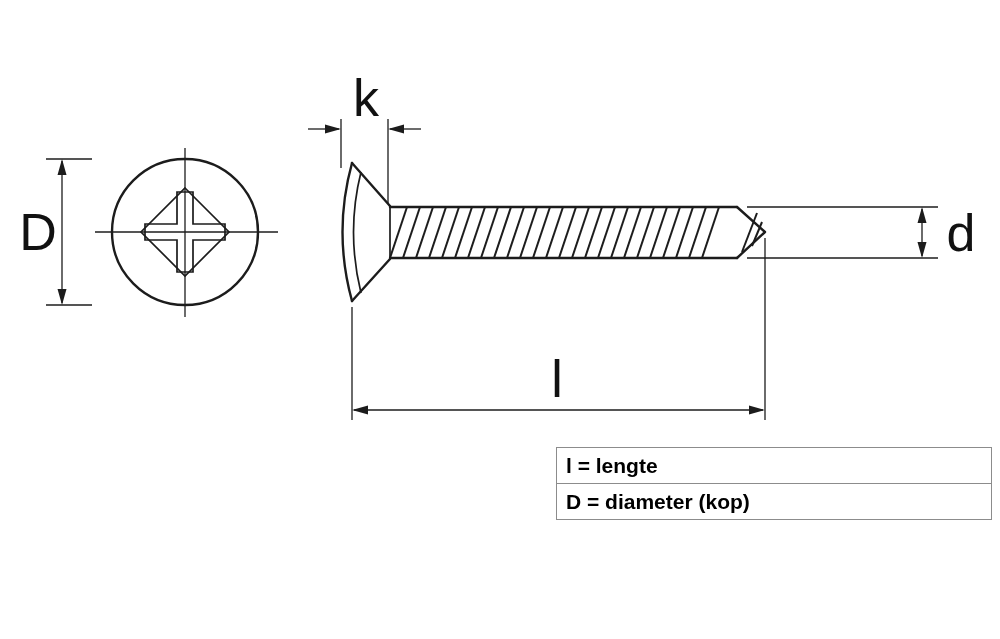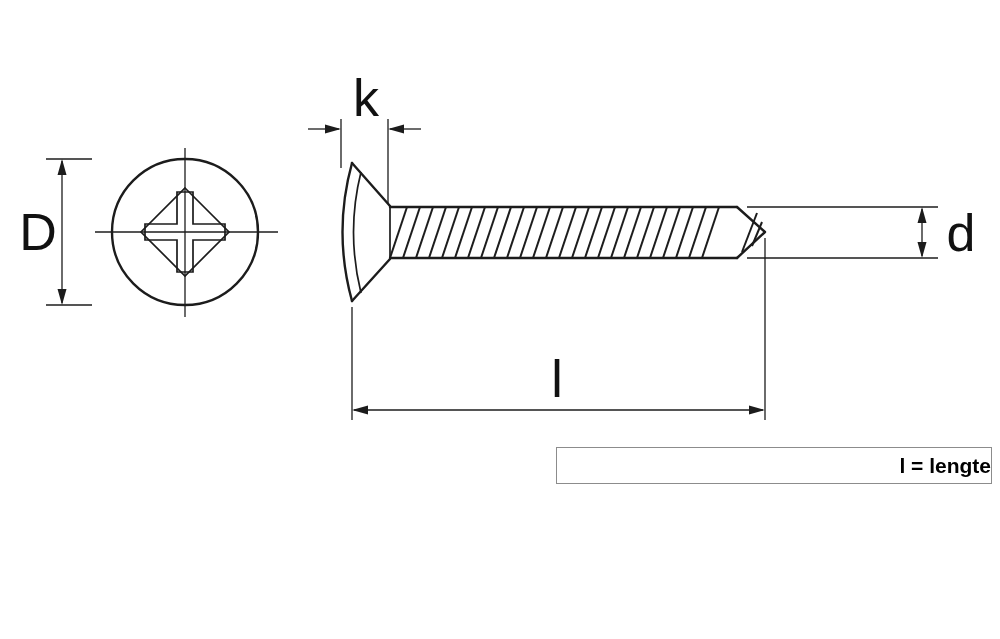--- a/index.html
+++ b/index.html
@@ -60,21 +60,21 @@
   .legend-row {
     height: 35px;
     line-height: 35px;
     border-top: 1px solid #8c8c8c;
     padding-left: 9px;
     font-size: 21px;
     font-weight: 700;
     color: #000000;
     white-space: nowrap;
   }
-  .legend-row:first-child { border-top: none; text-align: right; }
+  .legend-row:first-child { border-top: none; }
 </style>
 </head>
 <body>
 
 <div class="canvas">
 
   <svg width="1000" height="639" viewBox="0 0 1000 639">
 
     <g>
       <line class="thin" x1="95" y1="232" x2="278" y2="232"></line>
@@ -162,15 +162,18 @@
       <polygon class="arrow" points="352,410 368,405.5 368,414.5"></polygon>
       <polygon class="arrow" points="765,410 749,405.5 749,414.5"></polygon>
       <text class="dim-label" x="557" y="397">l</text>
     </g>
   </svg>
 
   <div class="legend">
     <div class="legend-row">
       <span>l = lengte</span>
     </div>
+    <div class="legend-row">
+      <span>D = diameter (kop)</span>
+    </div>
   </div>
 
 </div>
 
 </body></html>

